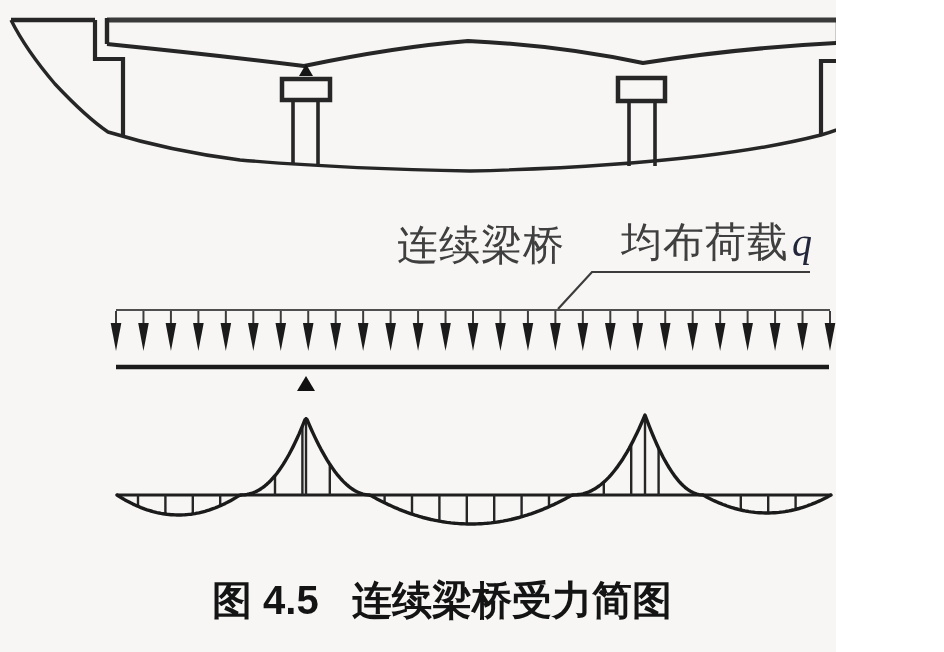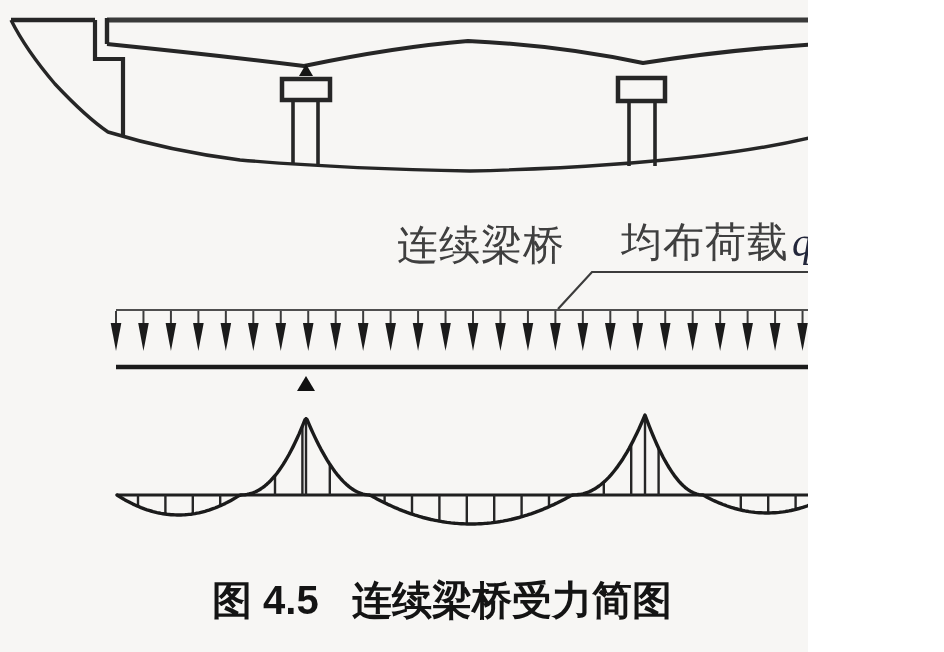--- a/index.html
+++ b/index.html
@@ -2,20 +2,21 @@
 <html><head>
 <meta charset="utf-8">
 <style>
   html,body{margin:0;padding:0;}
   .stage{
     position:relative;
     width:808px;height:652px;
     background:#f7f6f4;
     overflow:hidden;
     font-family:"Liberation Sans", sans-serif;
+    padding-left:28px;
   }
   svg{position:absolute;left:0;top:0;}
   .cjk-label{
     font-family:"Liberation Sans", sans-serif;
     font-size:41px;
     fill:#3f3f3f;
     letter-spacing:1px;
   }
   .math-q{
     font-family:"Liberation Serif", serif;

